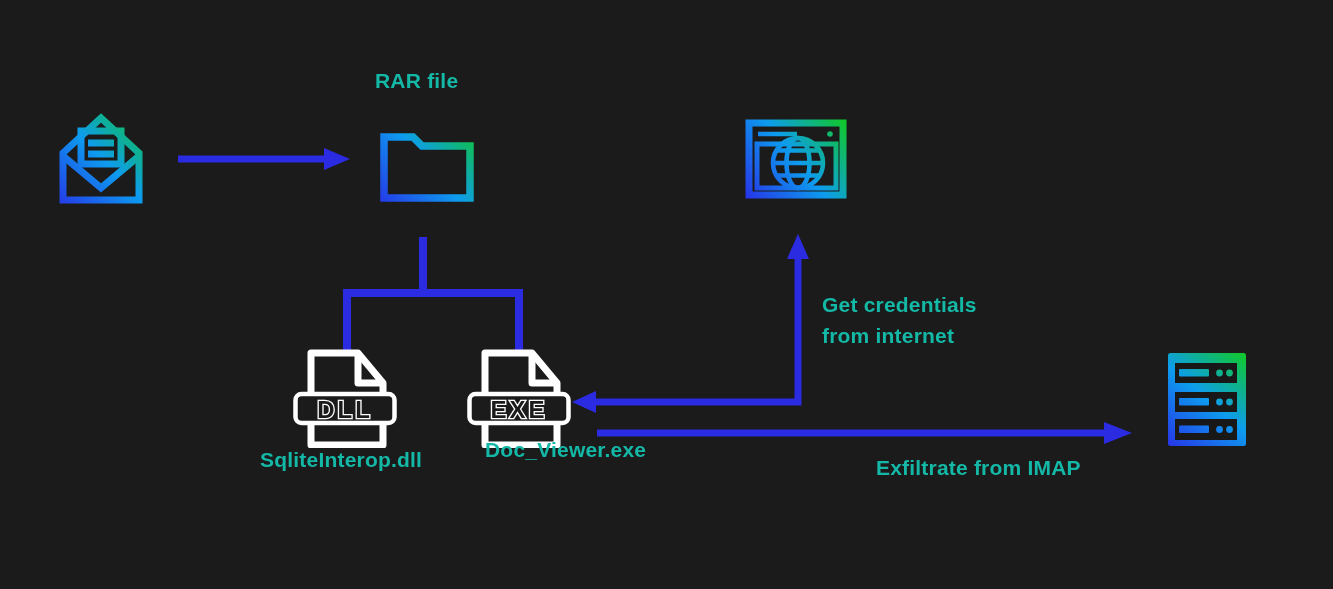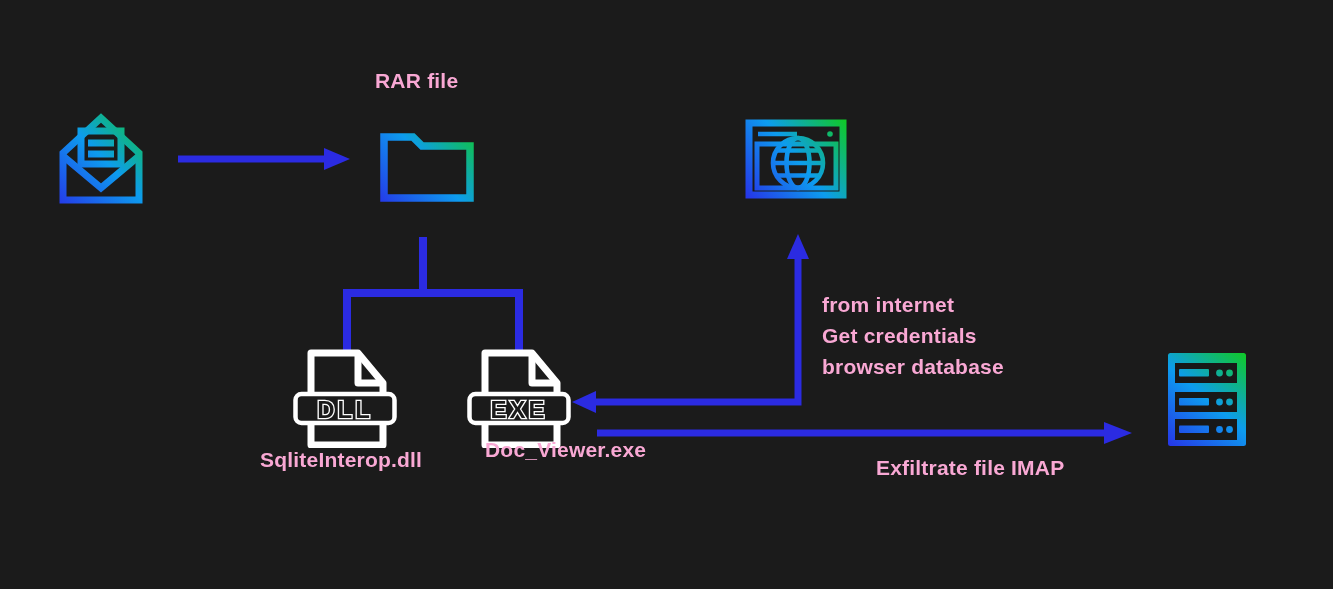--- a/index.html
+++ b/index.html
@@ -5,21 +5,21 @@
   html,body{margin:0;padding:0;background:#101010;}
   #stage{
     position:relative;
     width:1333px;height:589px;
     background:#1b1b1b;
     overflow:hidden;
     font-family:"Liberation Sans", sans-serif;
   }
   .label{
     position:absolute;
-    color:#f9a8d4;
+    color:#14b8a6;
     font-weight:bold;
     font-size:21px;
     white-space:nowrap;
     letter-spacing:0.2px;
   }
   .label.center{transform:translateX(-50%);}
   .icon{position:absolute;}
   #connectors{position:absolute;left:0;top:0;pointer-events:none;}
   .annotation-line{display:block;line-height:31px;}
 </style>
@@ -115,26 +115,25 @@
       <rect x="13" y="26" width="79" height="44" stroke-width="5"></rect>
       <circle cx="54" cy="45" r="25" stroke-width="4.6"></circle>
       <ellipse cx="54" cy="45" rx="11.5" ry="25" stroke-width="4.6"></ellipse>
       <line x1="29" y1="45" x2="79" y2="45" stroke-width="4.6"></line>
       <line x1="32.5" y1="32.5" x2="75.5" y2="32.5" stroke-width="4.6"></line>
       <line x1="32.5" y1="57.5" x2="75.5" y2="57.5" stroke-width="4.6"></line>
     </g>
   </svg>
 
   <div class="label" style="left:822px;top:289px">
+    <span class="annotation-line">Get credentials</span>
     <span class="annotation-line">from internet</span>
-    <span class="annotation-line">Get credentials</span>
-    <span class="annotation-line">browser database</span>
   </div>
 
-  <div class="label" style="left:876px;top:456px">Exfiltrate file IMAP</div>
+  <div class="label" style="left:876px;top:456px">Exfiltrate from IMAP</div>
 
   <svg class="icon" style="left:1166px;top:351px" width="82" height="97" viewBox="0 0 82 97">
     <defs>
       <linearGradient id="gServ" gradientUnits="userSpaceOnUse" x1="0" y1="97" x2="82" y2="0">
         <stop offset="0" stop-color="#2730e8"></stop>
         <stop offset="0.5" stop-color="#0d9cee"></stop>
         <stop offset="1" stop-color="#10cb1c"></stop>
       </linearGradient>
     </defs>
     <rect x="2" y="2" width="78" height="93" rx="2.5" fill="url(#gServ)"></rect>

